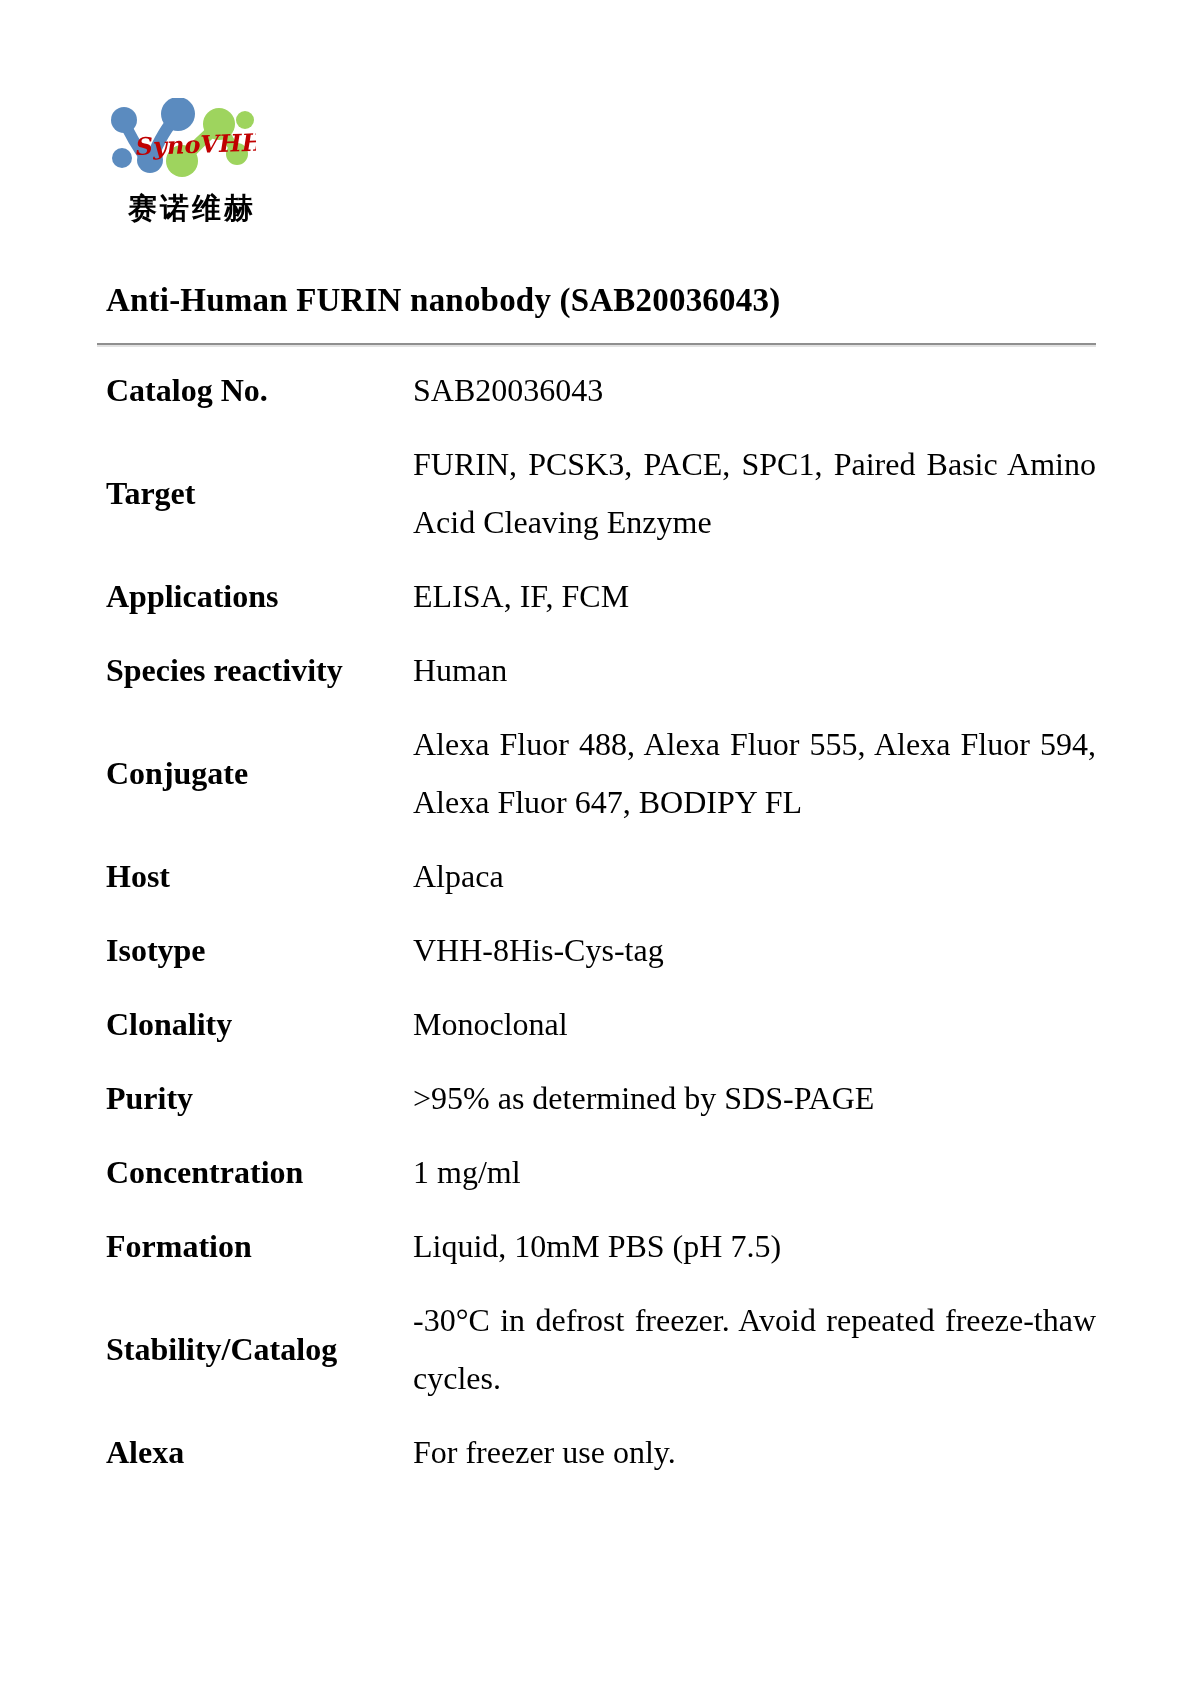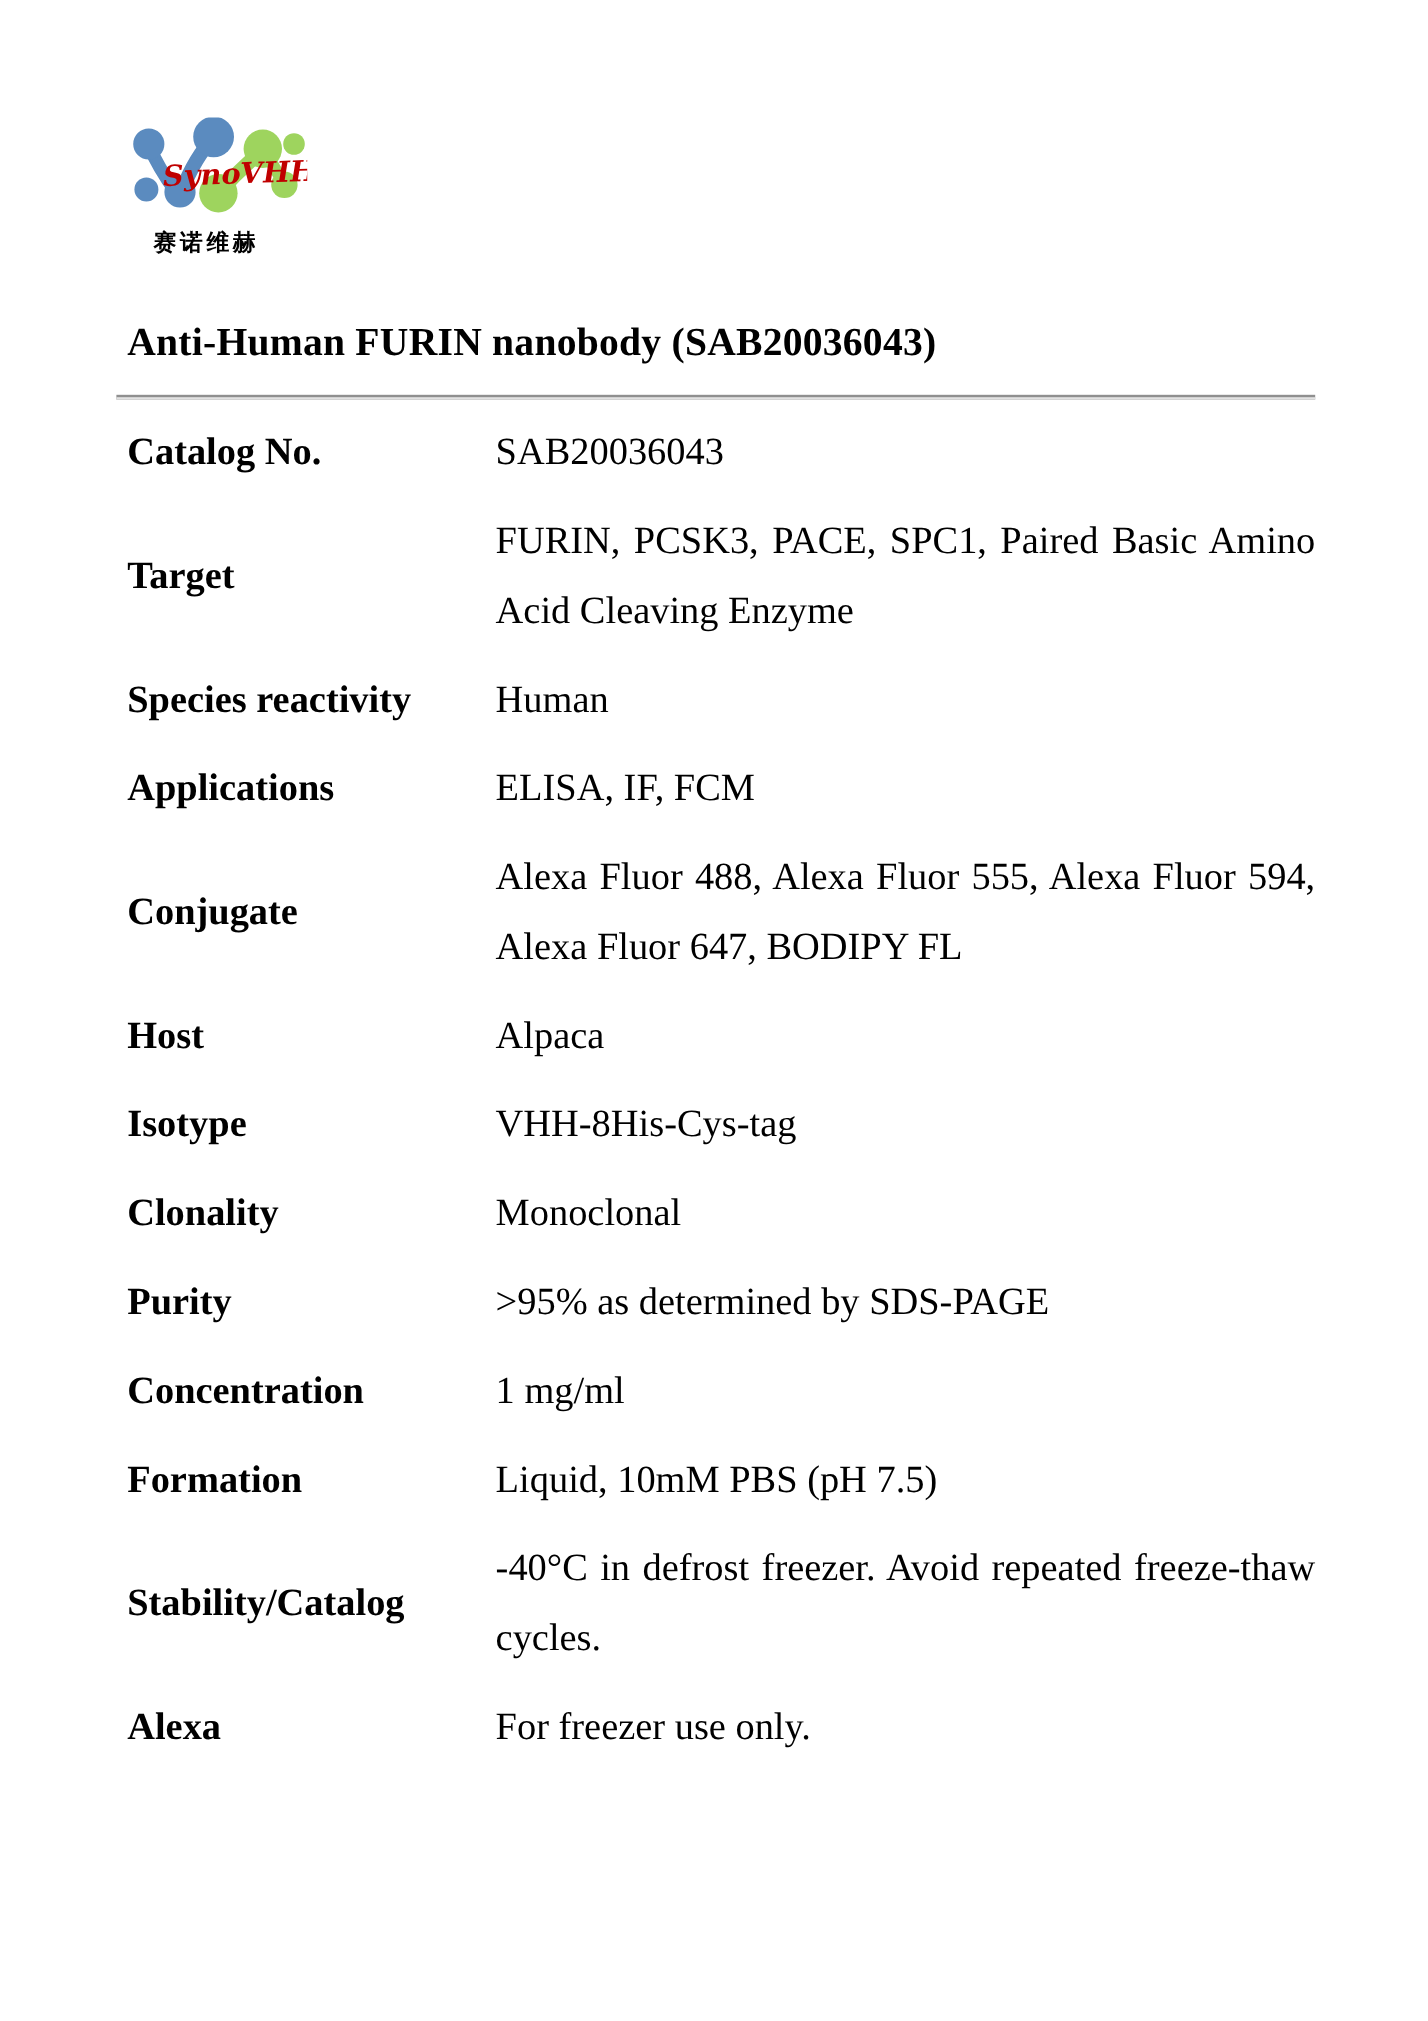--- a/index.html
+++ b/index.html
@@ -13,21 +13,21 @@
     overflow: hidden;
   }
   .content { padding: 0 94px 0 106px; }
 
   
   .logo-block { padding-top: 98px; }
   .logo-mark svg { display: block; }
   .logo-cn {
     margin: 6px 0 0 22px;
     font-family: "Liberation Sans", sans-serif;
-    font-size: 19px;
+    font-size: 29px;
     font-weight: bold;
     letter-spacing: 3px;
     color: #000000;
   }
 
   
   .doc-title {
     margin: 52px 0 0 0;
     font-size: 33px;
     font-weight: 700;
@@ -102,27 +102,27 @@
     <div class="spec-label">Catalog No.</div>
     <div class="spec-value">SAB20036043</div>
   </div>
 
   <div class="spec-row">
     <div class="spec-label">Target</div>
     <div class="spec-value">FURIN, PCSK3, PACE, SPC1, Paired Basic Amino Acid Cleaving Enzyme</div>
   </div>
 
   <div class="spec-row">
-    <div class="spec-label">Species reactivity</div>
-    <div class="spec-value">Human</div>
+    <div class="spec-label">Applications</div>
+    <div class="spec-value">ELISA, IF, FCM</div>
   </div>
 
   <div class="spec-row">
-    <div class="spec-label">Applications</div>
-    <div class="spec-value">ELISA, IF, FCM</div>
+    <div class="spec-label">Species reactivity</div>
+    <div class="spec-value">Human</div>
   </div>
 
   <div class="spec-row">
     <div class="spec-label">Conjugate</div>
     <div class="spec-value">Alexa Fluor 488, Alexa Fluor 555, Alexa Fluor 594, Alexa Fluor 647, BODIPY FL</div>
   </div>
 
   <div class="spec-row">
     <div class="spec-label">Host</div>
     <div class="spec-value">Alpaca</div>
@@ -148,21 +148,21 @@
     <div class="spec-value">1 mg/ml</div>
   </div>
 
   <div class="spec-row">
     <div class="spec-label">Formation</div>
     <div class="spec-value">Liquid, 10mM PBS (pH 7.5)</div>
   </div>
 
   <div class="spec-row">
     <div class="spec-label">Stability/Catalog</div>
-    <div class="spec-value">-40°C in defrost freezer. Avoid repeated freeze-thaw cycles.</div>
+    <div class="spec-value">-30°C in defrost freezer. Avoid repeated freeze-thaw cycles.</div>
   </div>
 
   <div class="spec-row">
     <div class="spec-label">Alexa</div>
     <div class="spec-value">For freezer use only.</div>
   </div>
 </div>
 
   </div>
 </div>

